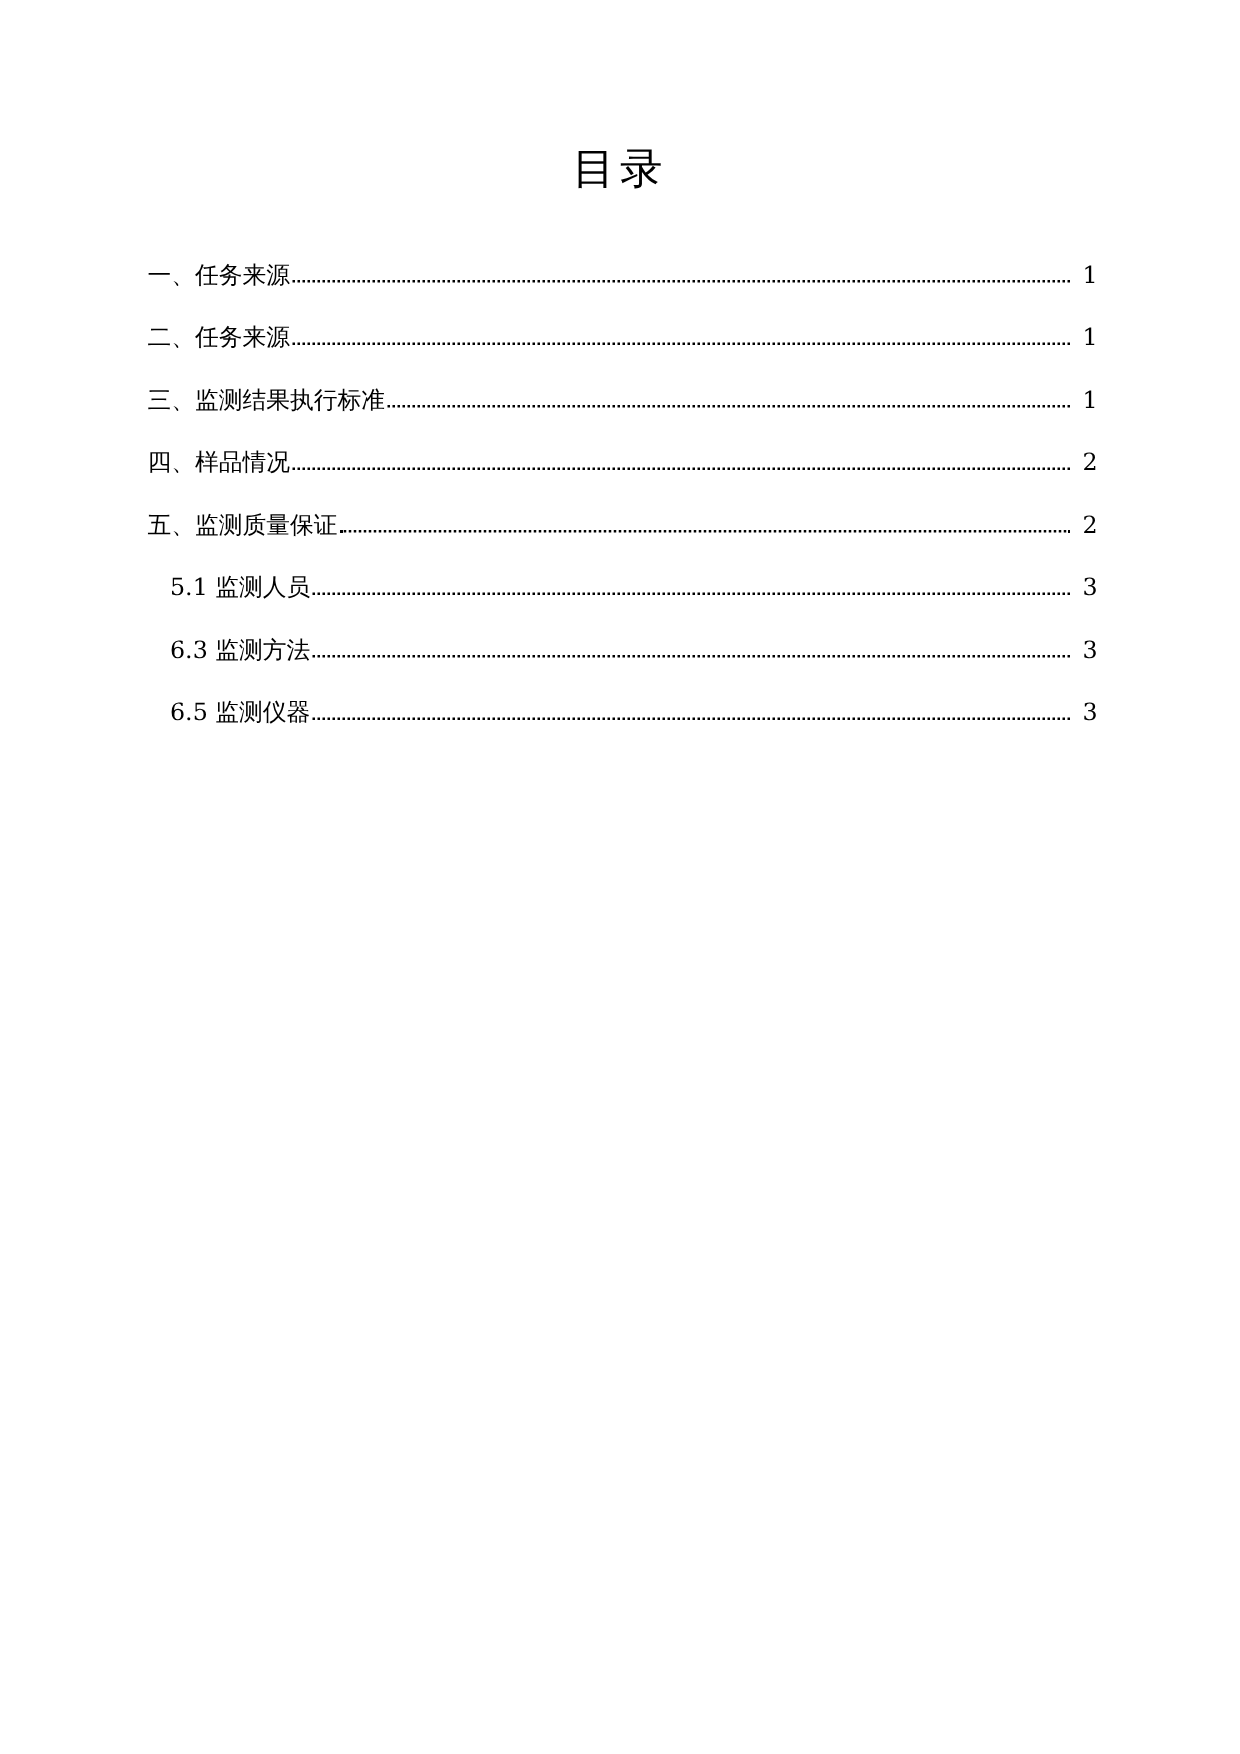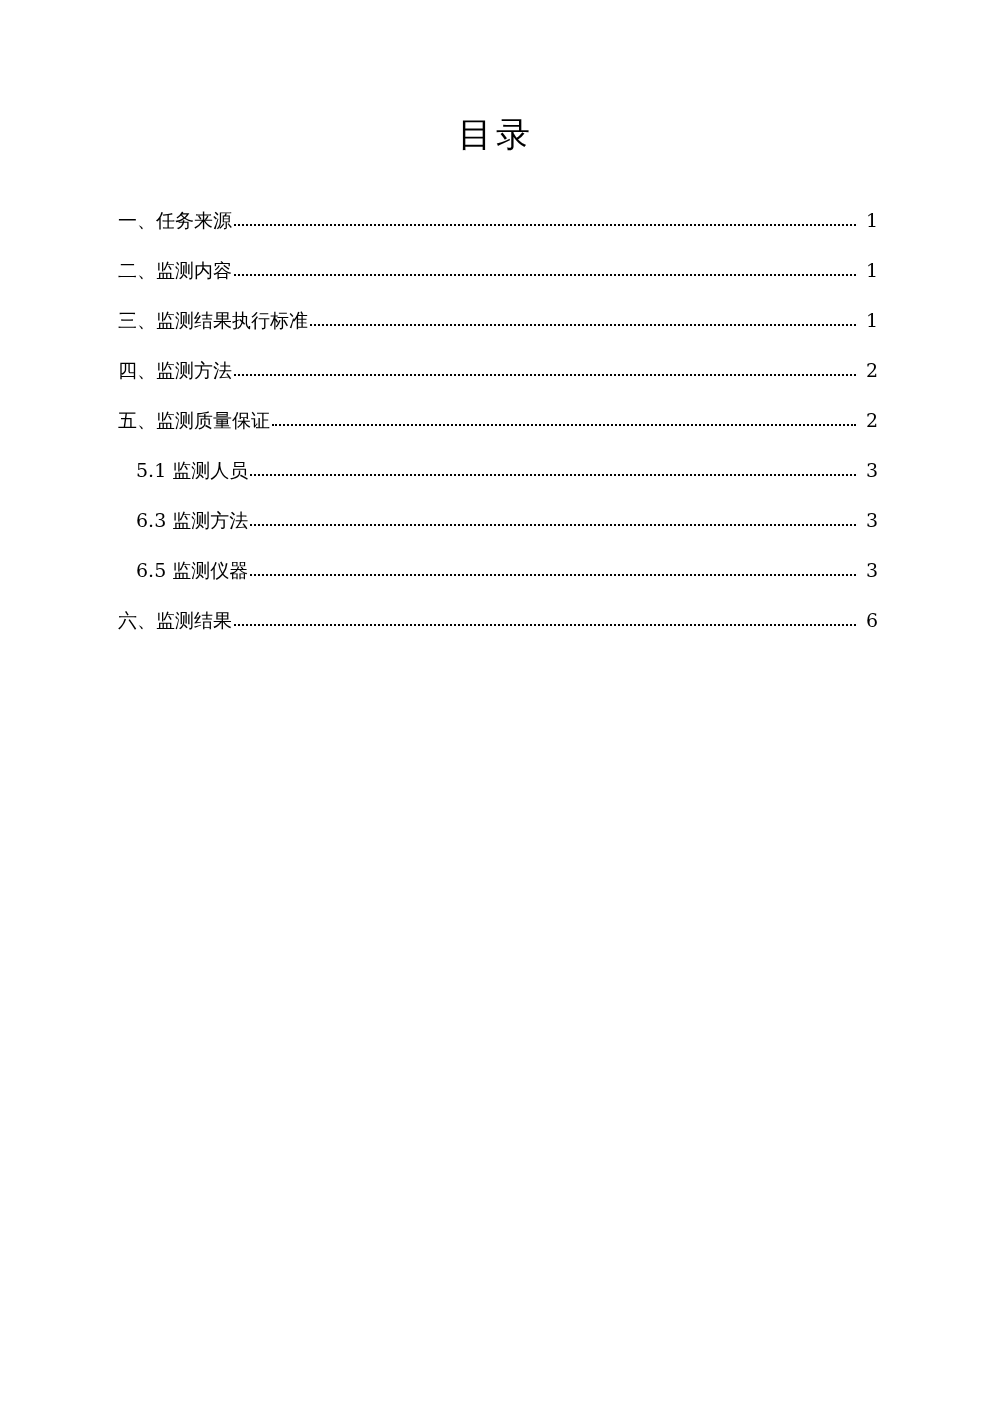--- a/index.html
+++ b/index.html
@@ -80,31 +80,31 @@
 
 <div class="page">
   <h1 class="toc-title">目录</h1>
   <ul class="toc-list">
       <li class="toc-entry level-1">
         <span class="entry-label">一、任务来源</span>
         <span class="leader"></span>
         <span class="entry-page">1</span>
       </li>
       <li class="toc-entry level-1">
-        <span class="entry-label">二、监测内容</span>
+        <span class="entry-label">二、任务来源</span>
         <span class="leader"></span>
         <span class="entry-page">1</span>
       </li>
       <li class="toc-entry level-1">
         <span class="entry-label">三、监测结果执行标准</span>
         <span class="leader"></span>
         <span class="entry-page">1</span>
       </li>
       <li class="toc-entry level-1">
-        <span class="entry-label">四、监测方法</span>
+        <span class="entry-label">四、样品情况</span>
         <span class="leader"></span>
         <span class="entry-page">2</span>
       </li>
       <li class="toc-entry level-1">
         <span class="entry-label">五、监测质量保证</span>
         <span class="leader"></span>
         <span class="entry-page">2</span>
       </li>
       <li class="toc-entry level-2">
         <span class="entry-label">5.1 监测人员</span>
@@ -114,19 +114,14 @@
       <li class="toc-entry level-2">
         <span class="entry-label">6.3 监测方法</span>
         <span class="leader"></span>
         <span class="entry-page">3</span>
       </li>
       <li class="toc-entry level-2">
         <span class="entry-label">6.5 监测仪器</span>
         <span class="leader"></span>
         <span class="entry-page">3</span>
       </li>
-      <li class="toc-entry level-1">
-        <span class="entry-label">六、监测结果</span>
-        <span class="leader"></span>
-        <span class="entry-page">6</span>
-      </li>
     </ul>
 </div>
 
 </body></html>

